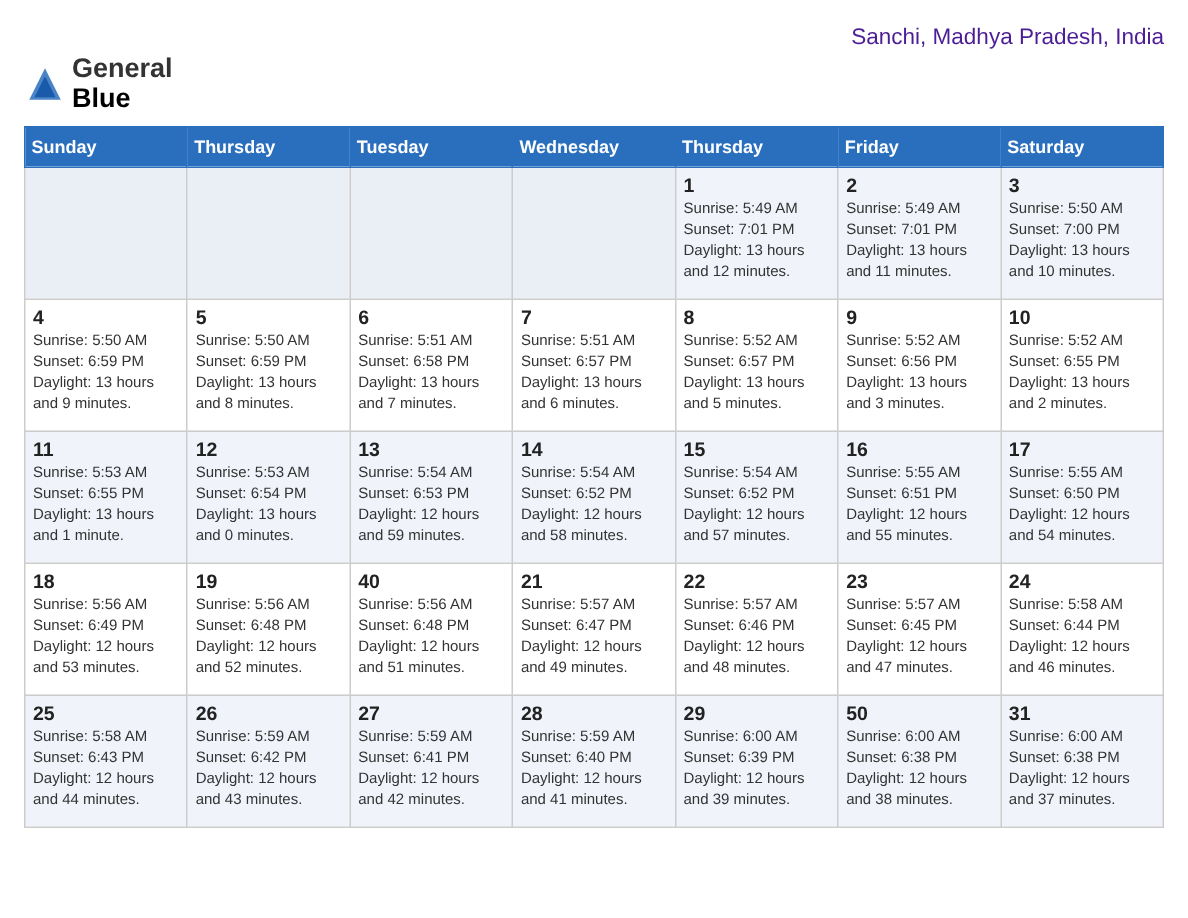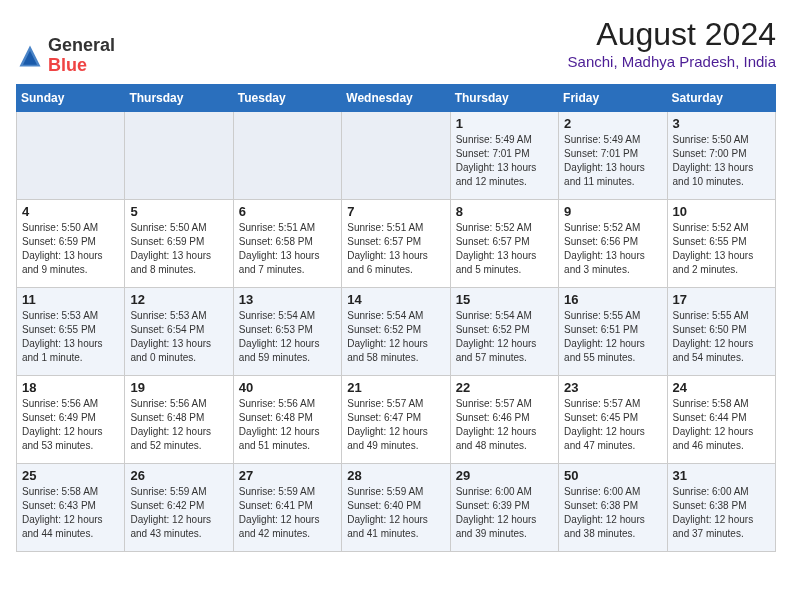--- a/index.html
+++ b/index.html
@@ -21,21 +21,21 @@
       align-items: center;
       gap: 4px;
       margin-top: 20px;
     }
     .logo-text {
       font-size: 18px;
       font-weight: bold;
       line-height: 1.1;
     }
     .logo-general { color: #333; }
-    .logo-blue { color: #ef4444; }
+    .logo-blue { color: #000000; }
     .logo-icon {
       width: 28px;
       height: 28px;
     }
     .title-block {
       text-align: right;
     }
     .month-year {
       font-size: 32px;
       font-weight: normal;
@@ -97,21 +97,20 @@
     <svg class="logo-icon" viewBox="0 0 32 32">
       <polygon points="16,4 28,28 4,28" fill="#2a6fbd" opacity="0.85"></polygon>
       <polygon points="16,10 24,26 8,26" fill="#1a5aaa"></polygon>
     </svg>
     <div class="logo-text">
       <span class="logo-general">General</span><br>
       <span class="logo-blue">Blue</span>
     </div>
   </div>
   <div class="title-block">
-    <div class="month-year">August 2024</div>
     <div class="location">Sanchi, Madhya Pradesh, India</div>
   </div>
 </div>
 
 <table class="calendar">
   <thead>
     <tr>
     <th>Sunday</th>
         <th>Thursday</th>
         <th>Tuesday</th>

